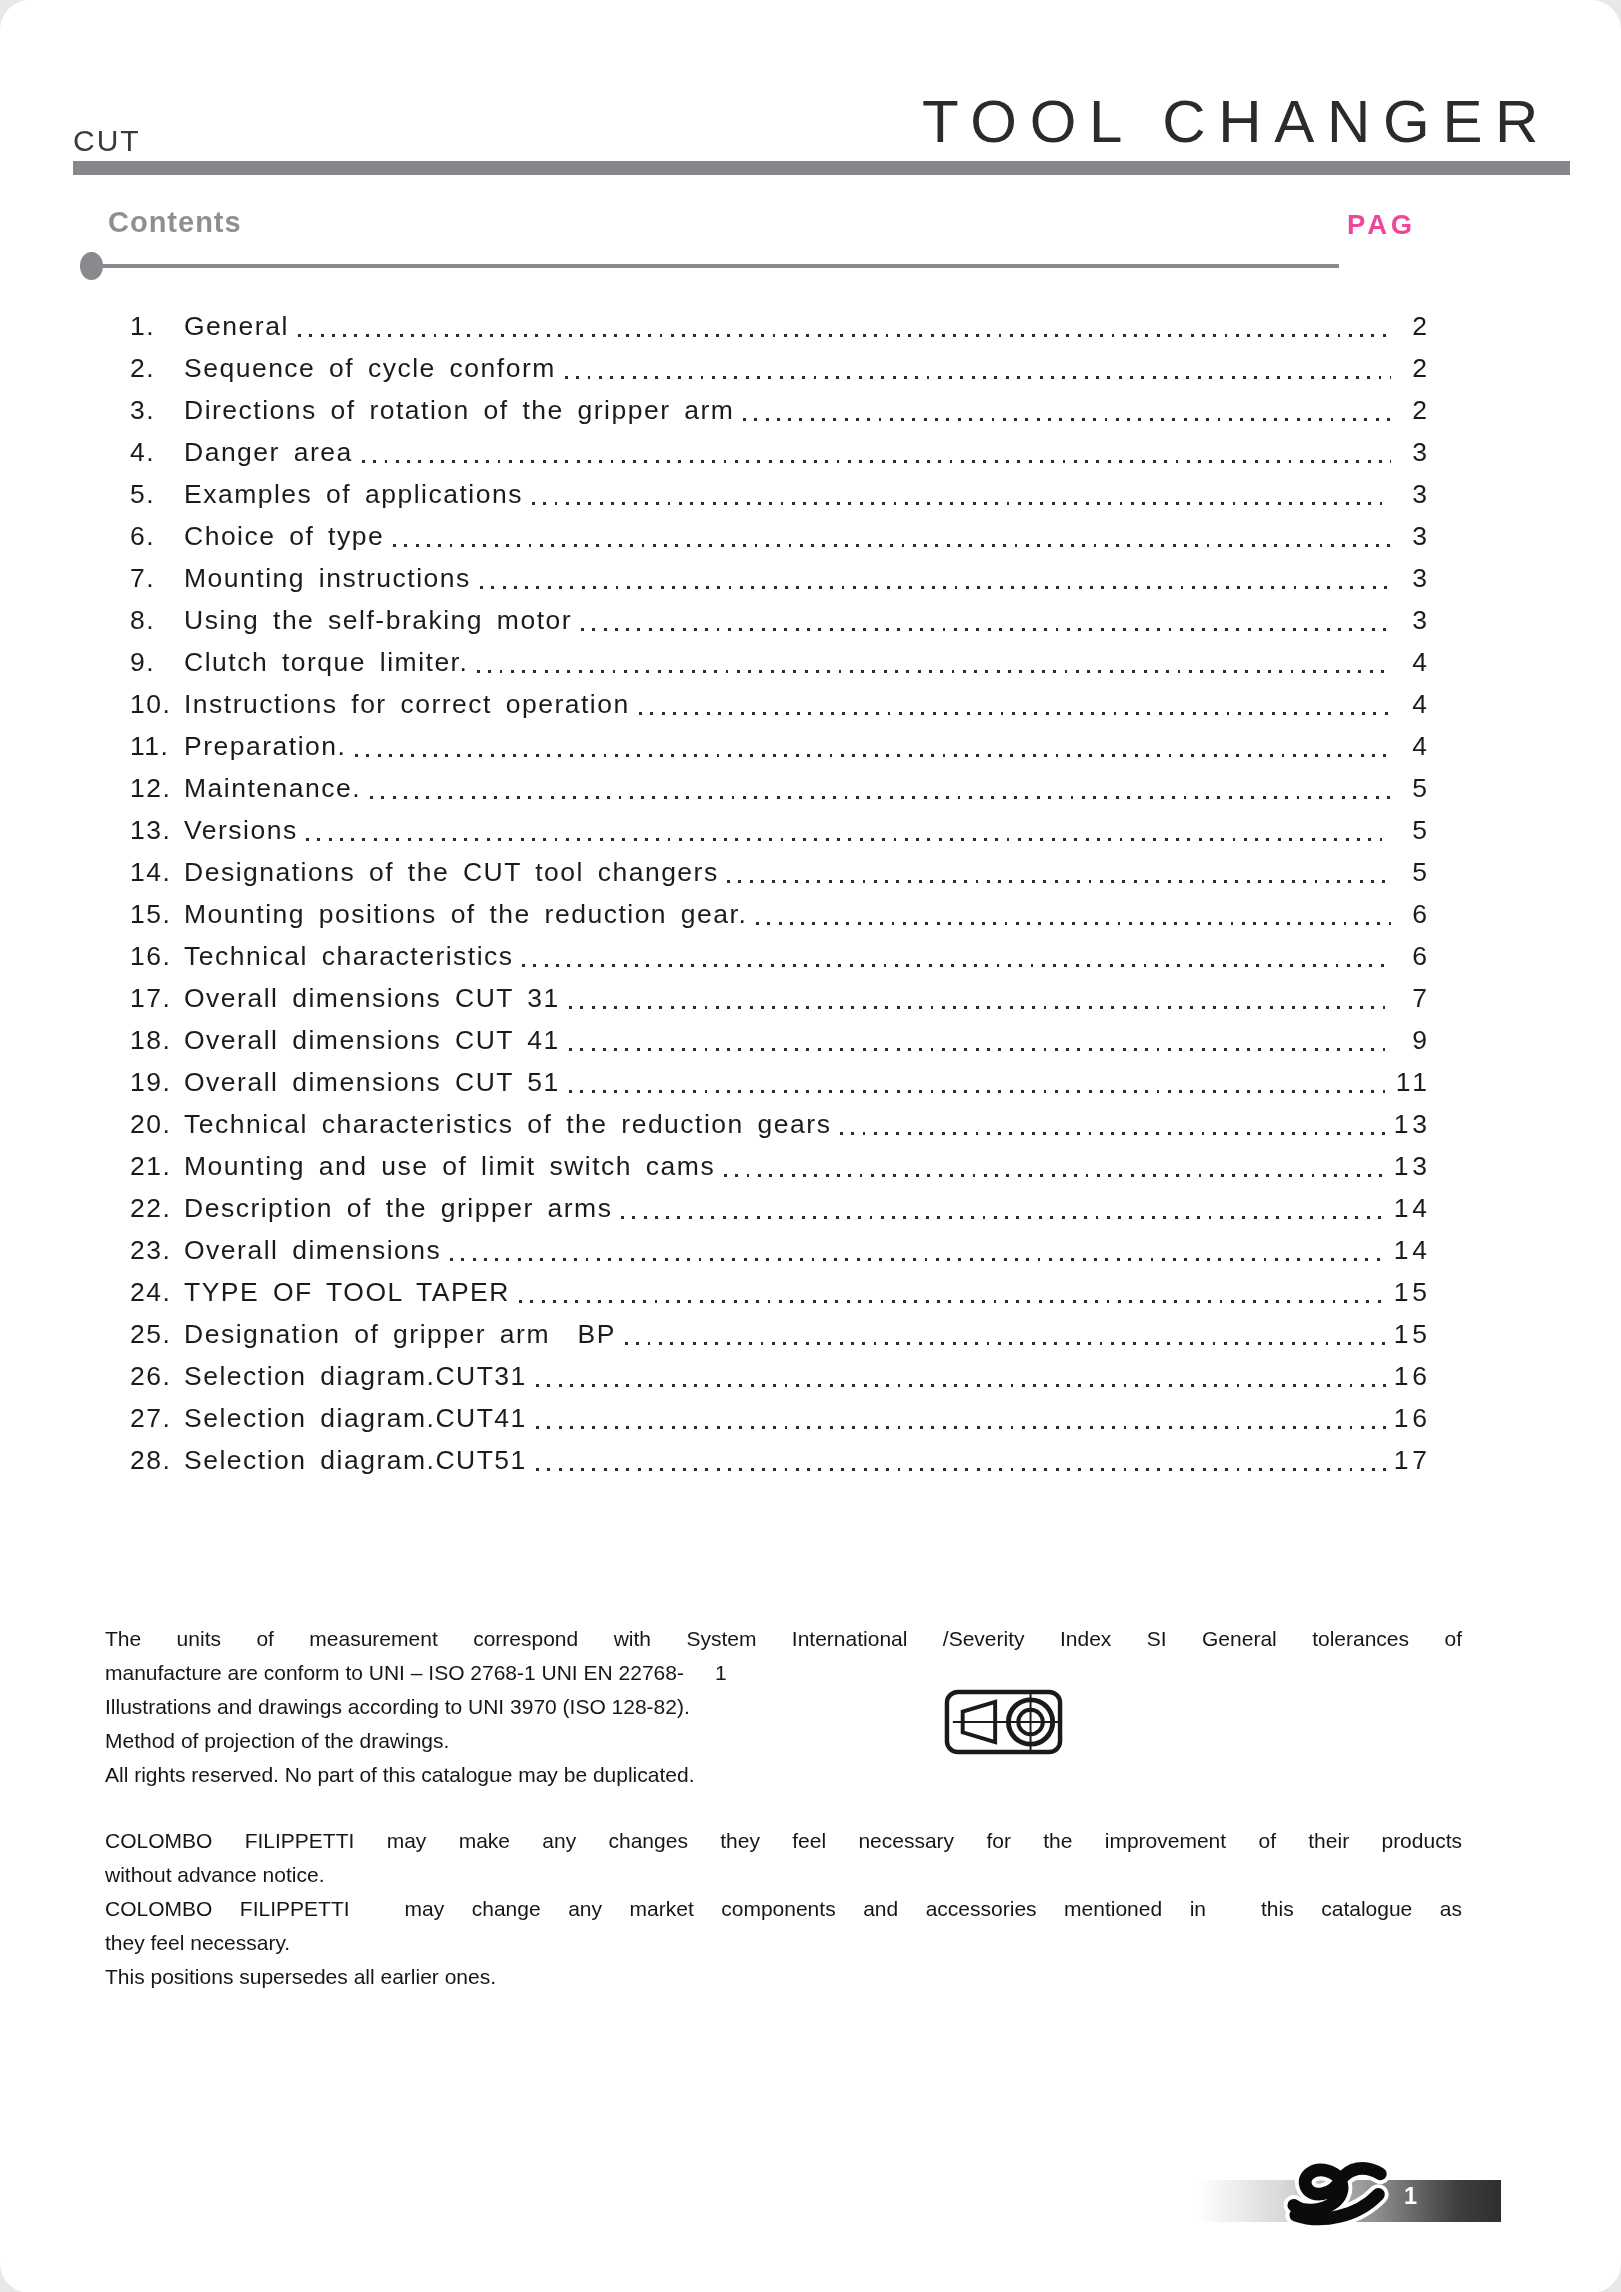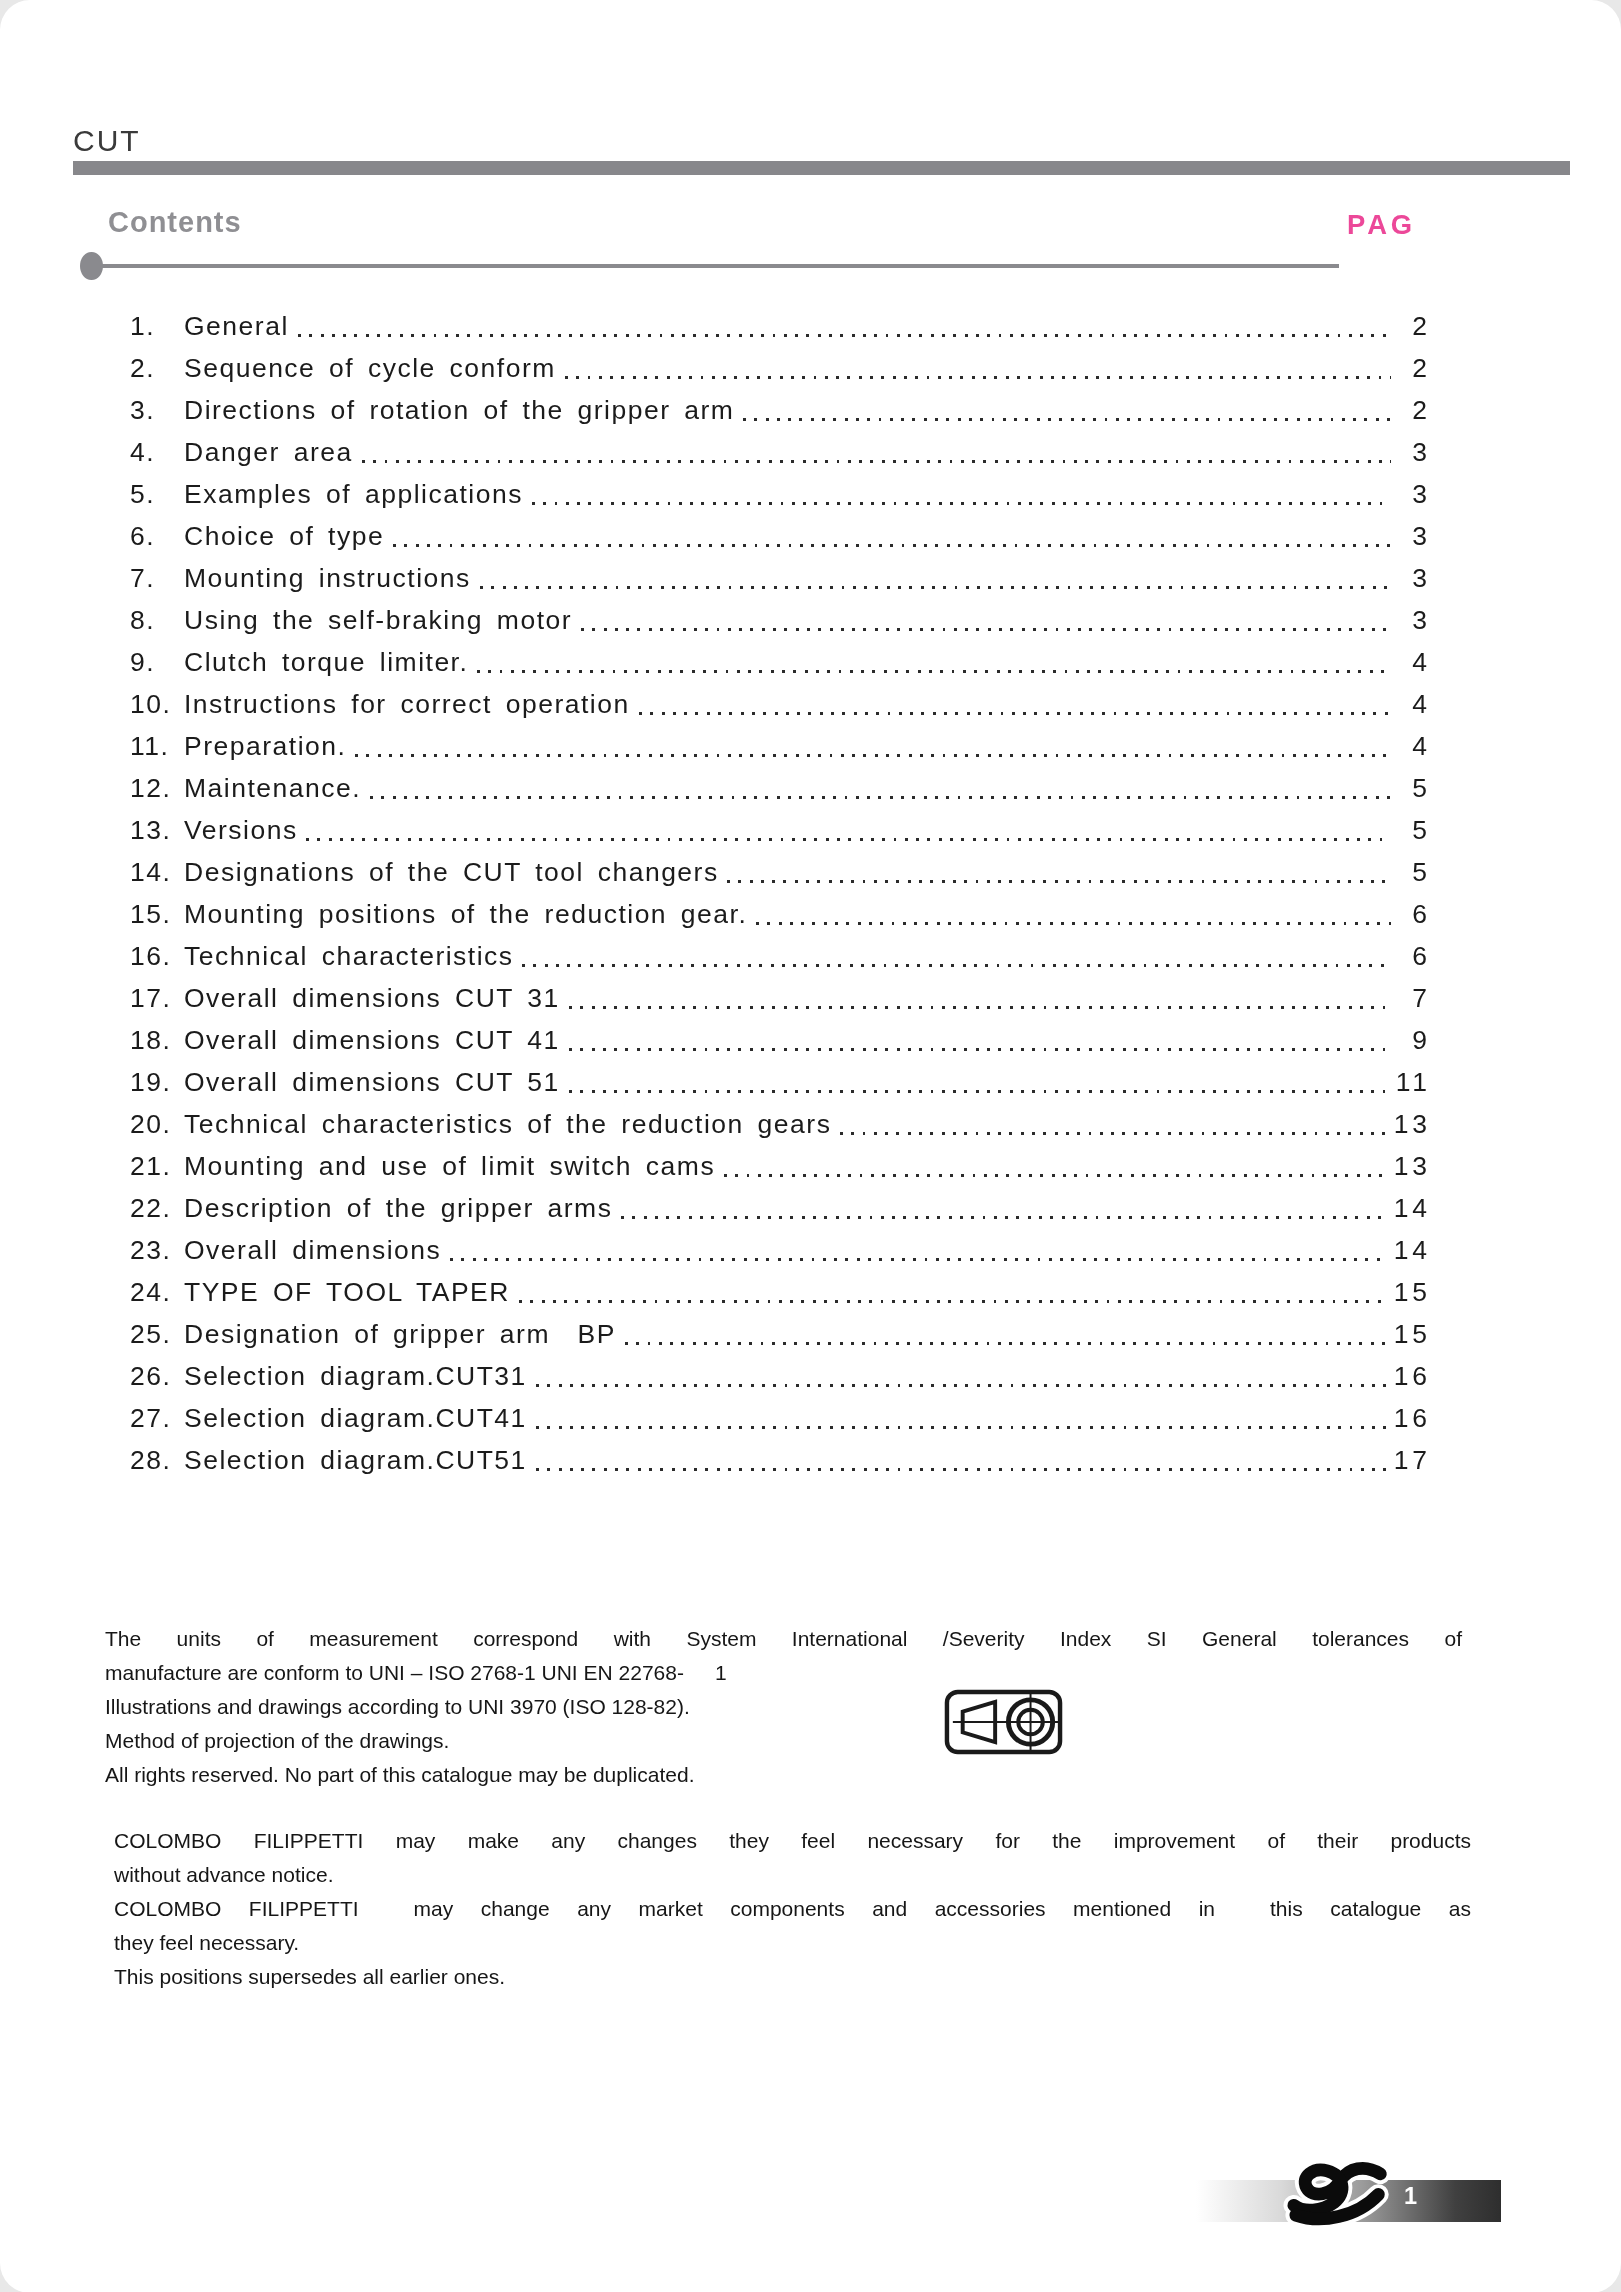--- a/index.html
+++ b/index.html
@@ -60,21 +60,21 @@
     margin:0 6.9px 9.8px 0;
     background:repeating-linear-gradient(to right,#2b2b2b 0 2.9px,transparent 2.9px 11.3px);
   }
   .toc-row .p{flex:0 0 auto;min-width:33px;text-align:right;letter-spacing:3.9px;white-space:pre;}
   
   .notes{
     position:absolute;left:105px;width:1357px;
     font-size:21px;line-height:34px;color:#161616;
   }
   .notes1{top:1622px;}
-  .notes2{top:1824px;margin-left:9px;}
+  .notes2{top:1824px;}
   .nline{white-space:pre-wrap;}
   .nline.justify{text-align:justify;text-align-last:justify;}
   .iso-suffix{display:inline-block;margin-left:31px;}
   
   .projection-icon{position:absolute;left:944px;top:1689px;width:119px;height:66px;}
   
   .footer-bar{
     position:absolute;left:1196px;top:2180px;width:305px;height:42px;
     background:linear-gradient(to right,#ffffff 0%,#d9d9d9 28%,#9a9a9a 55%,#404040 85%,#2e2e2e 100%);
   }
@@ -83,20 +83,21 @@
     color:#ffffff;font-size:23.5px;font-weight:bold;line-height:1;letter-spacing:1px;
   }
   .brand-logo{position:absolute;left:1282px;top:2156px;width:118px;height:73px;}
 </style>
 </head>
 <body>
 
 <div class="page">
 
   <span class="product-code">CUT</span>
+  <span class="doc-title">TOOL CHANGER</span>
   <div class="header-rule"></div>
 
   <span class="contents-heading">Contents</span>
   <span class="pag-label">PAG</span>
   <div class="bullet-dot"></div>
   <div class="contents-rule"></div>
 
   <ol class="toc" id="toc">
     <li class="toc-row">
       <span class="n">1.</span>

